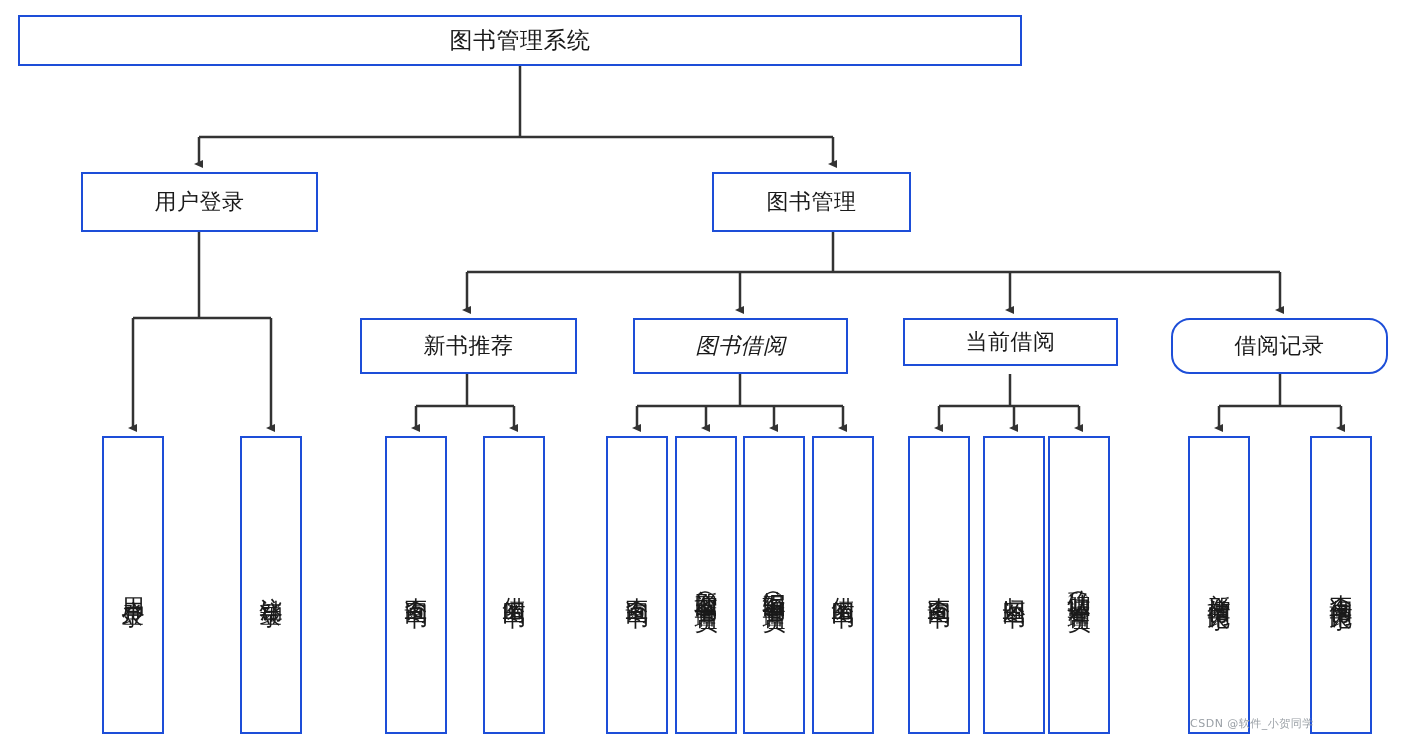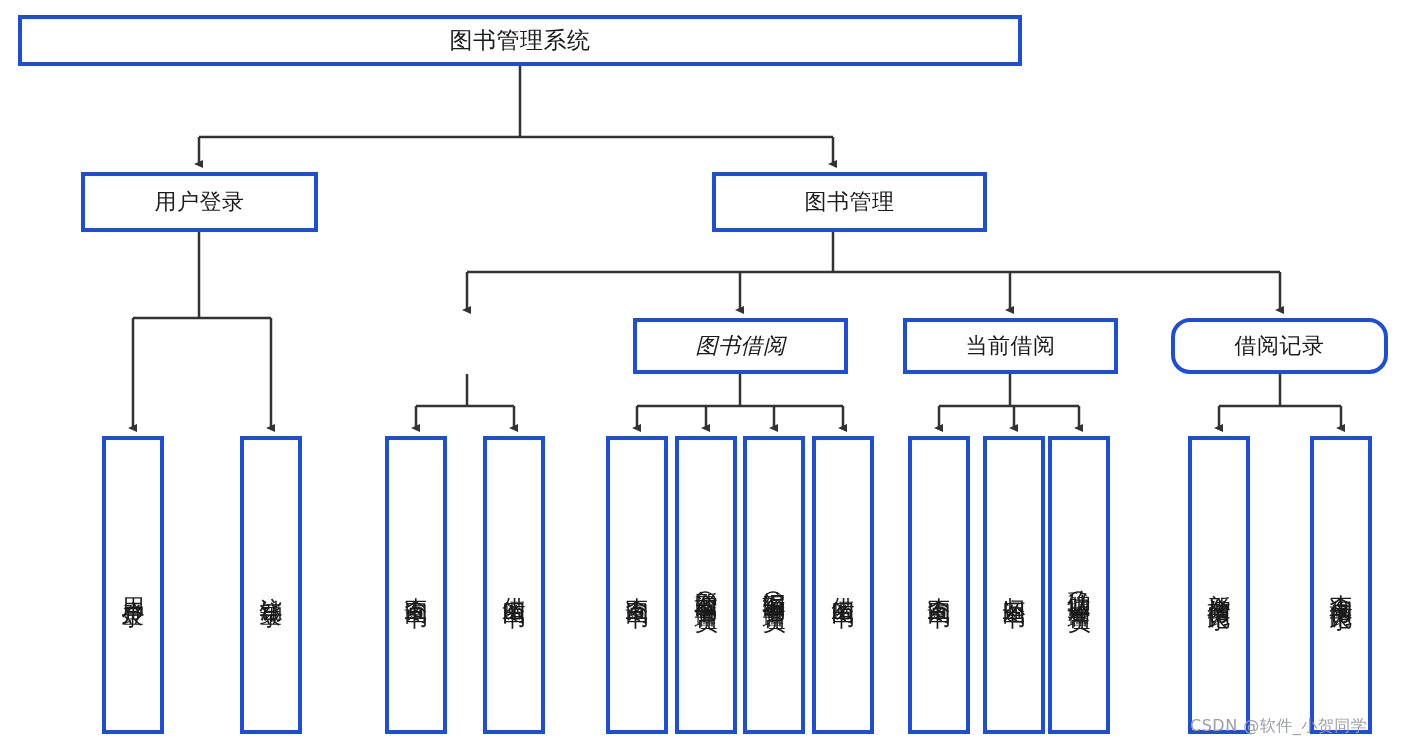--- a/index.html
+++ b/index.html
@@ -23,21 +23,21 @@
     position: absolute;
     left: 0;
     top: 0;
     width: 1405px;
     height: 747px;
     pointer-events: none;
   }
   .node {
     position: absolute;
     box-sizing: border-box;
-    border: 4px solid #1d4ed8;
+    border: 2px solid #1d4ed8;
     background: #ffffff;
     display: flex;
     align-items: center;
     justify-content: center;
     color: #1a1a1a;
   }
   .node .label {
     display: block;
     text-align: center;
     line-height: 1.12;
@@ -50,21 +50,21 @@
   .node.vertical .label {
     writing-mode: vertical-rl;
     text-orientation: upright;
     font-size: 23px;
     letter-spacing: 3px;
     line-height: 1;
   }
   .node.root .label { font-size: 23px; }
   .watermark {
     position: absolute;
-    font-size: 16px;
+    font-size: 11px;
     color: #9aa0a6;
     white-space: nowrap;
     letter-spacing: 0.5px;
   }
 </style>
 </head>
 <body>
 
 <div id="canvas">
 
@@ -118,28 +118,31 @@
     </g>
   </svg>
 
   <div class="node horizontal root" style="left:18px; top:15px; width:1004px; height:51px;">
     <span class="label">图书管理系统</span>
   </div>
 
   <div class="node horizontal" style="left:81px; top:172px; width:237px; height:60px;">
     <span class="label">用户登录</span>
   </div>
-  <div class="node horizontal" style="left:712px; top:172px; width:275px; height:60px;">
+  <div class="node horizontal" style="left:712px; top:172px; width:199px; height:60px;">
     <span class="label">图书管理</span>
   </div>
 
+  <div class="node horizontal" style="left:360px; top:318px; width:217px; height:56px;">
+    <span class="label">新书推荐</span>
+  </div>
   <div class="node horizontal" style="left:633px; top:318px; width:215px; height:56px;font-style:italic;">
     <span class="label">图书借阅</span>
   </div>
-  <div class="node horizontal" style="left:903px; top:318px; width:215px; height:56px;">
+  <div class="node horizontal" style="left:903px; top:318px; width:215px; height:48px;">
     <span class="label">当前借阅</span>
   </div>
   <div class="node horizontal" style="left:1171px; top:318px; width:217px; height:56px;border-radius:19px;">
     <span class="label">借阅记录</span>
   </div>
 
   <div class="node vertical" style="left:102px; top:436px; width:62px; height:298px;">
     <span class="label">用户登录</span>
   </div>
   <div class="node vertical" style="left:240px; top:436px; width:62px; height:298px;">

